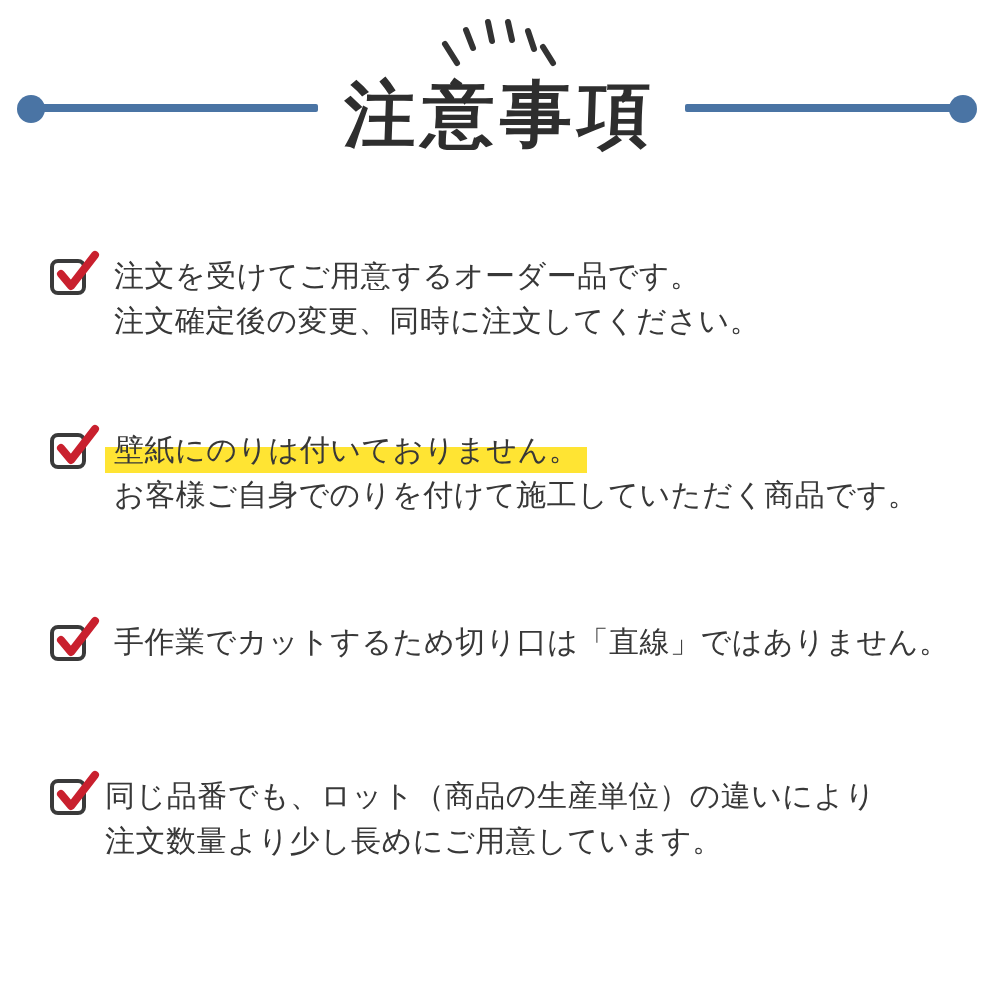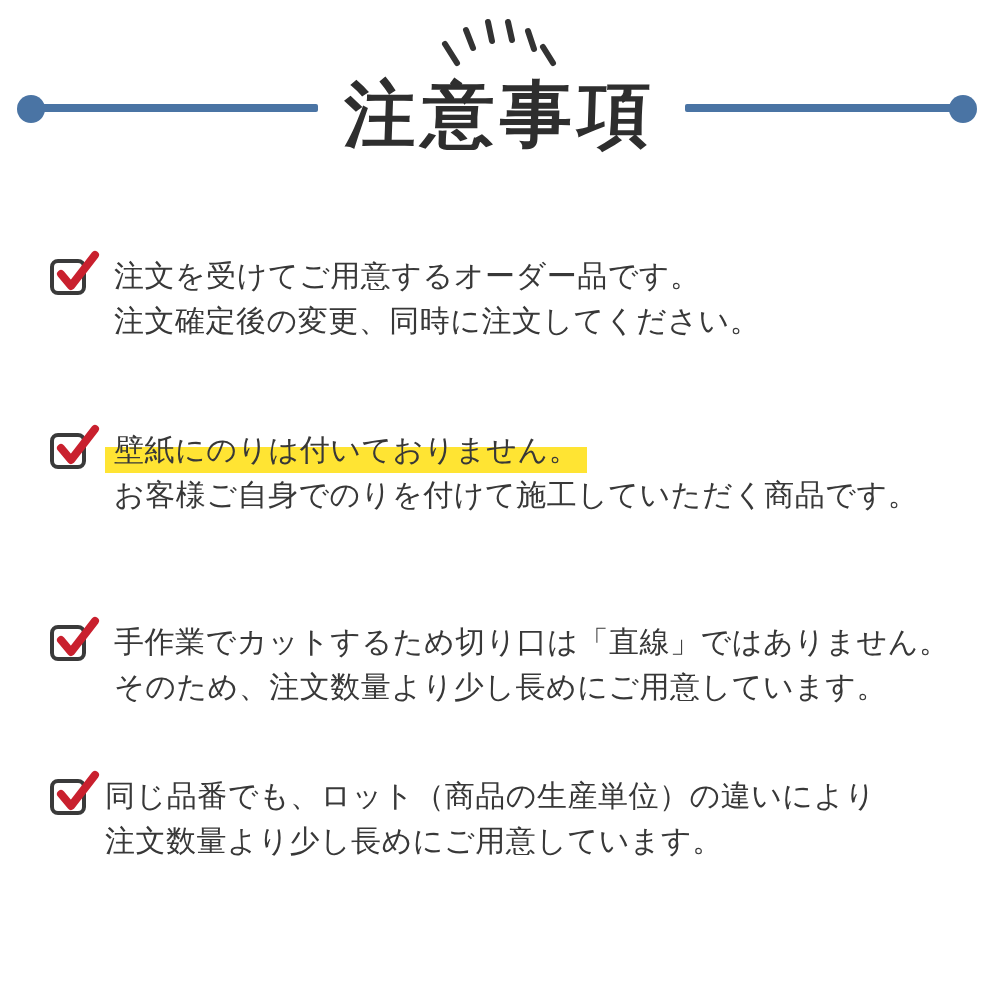--- a/index.html
+++ b/index.html
@@ -87,21 +87,20 @@
 </div>
 
 <div class="notice n3">
   <div class="cbox">
     <svg viewBox="0 0 48 48" aria-hidden="true">
       <polyline points="7,26 17,38 41,7" fill="none" stroke="#c9202e" stroke-width="8" stroke-linecap="round" stroke-linejoin="round"></polyline>
     </svg>
   </div>
   <div class="ntext">
     <div>手作業でカットするため切り口は「直線」ではありません。</div>
-    <div>そのため、注文数量より少し長めにご用意しています。</div>
   </div>
 </div>
 
 <div class="notice n4">
   <div class="cbox">
     <svg viewBox="0 0 48 48" aria-hidden="true">
       <polyline points="7,26 17,38 41,7" fill="none" stroke="#c9202e" stroke-width="8" stroke-linecap="round" stroke-linejoin="round"></polyline>
     </svg>
   </div>
   <div class="ntext">

